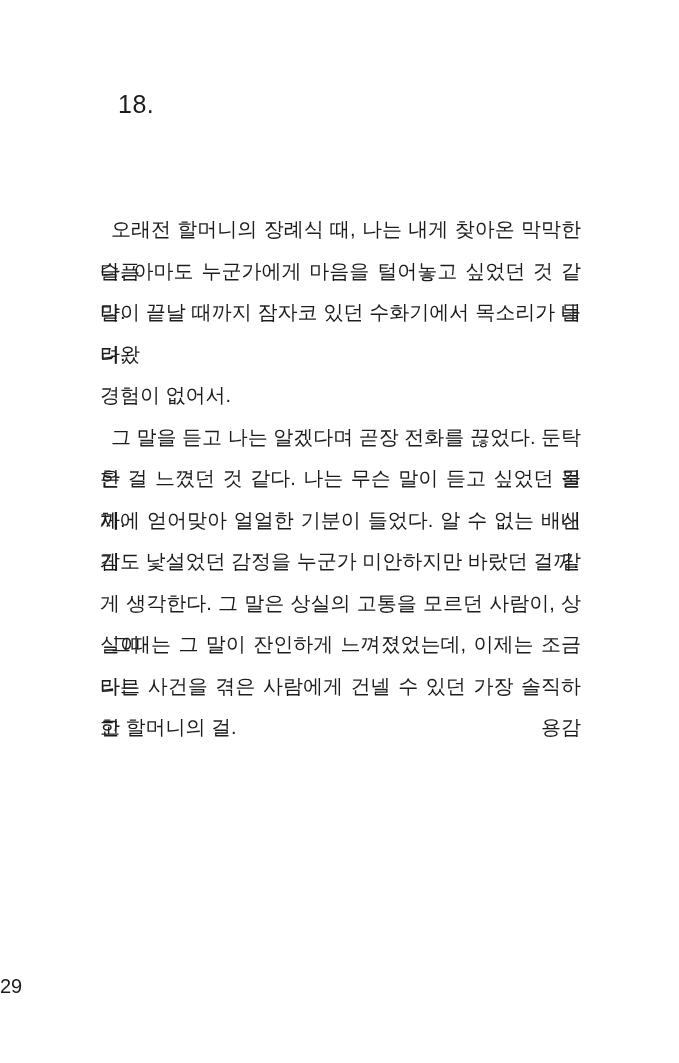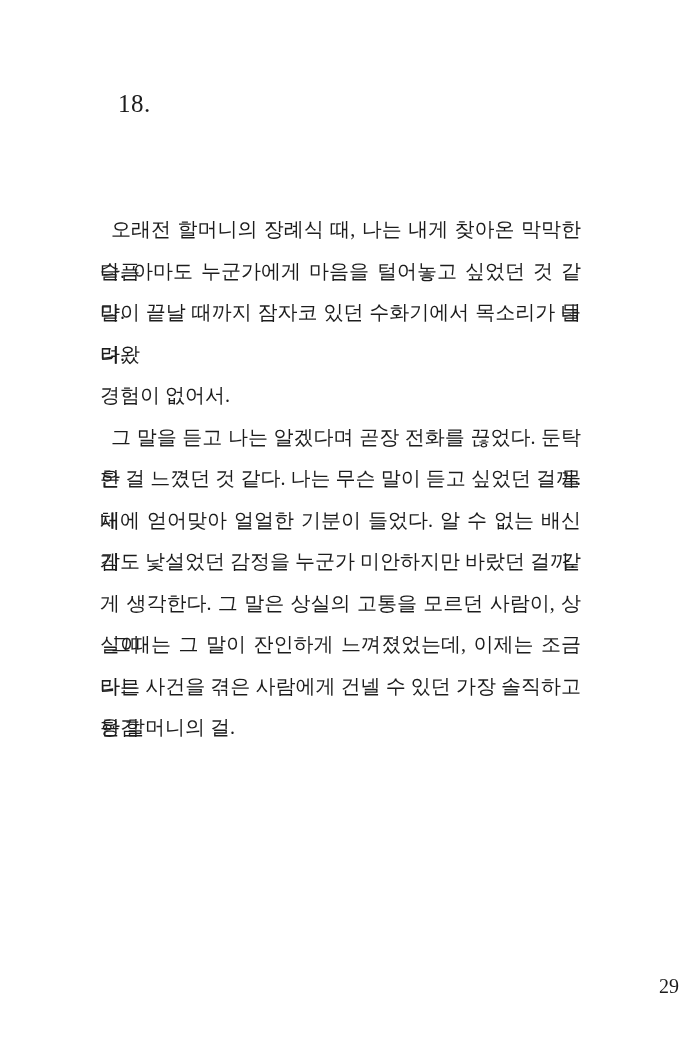--- a/index.html
+++ b/index.html
@@ -1,21 +1,21 @@
 <!DOCTYPE html>
 <html><head>
 <meta charset="utf-8">
 <style>
   html, body { margin: 0; padding: 0; background: #e8e8e8; }
   .page {
     position: relative;
     width: 679px;
     height: 1063px;
     background: #ffffff;
-    font-family: Liberation Serif, serif;
+    font-family: Liberation Sans, sans-serif;
     color: #1c1c1c;
     overflow: hidden;
     margin: 0 auto;
   }
   .chapter-number {
     position: absolute;
     left: 118px;
     top: 90px;
     font-size: 25px;
     letter-spacing: 0.5px;
@@ -34,21 +34,21 @@
     line-height: 41.5px;
     text-align: justify;
   }
   .line.j { text-align-last: justify; }
   .line.first { text-indent: 11px; }
   .page-number {
     position: absolute;
     left: 0;
     top: 975px;
     width: 100%;
-    text-align: right;
+    text-align: left;
     font-size: 20px;
   }
 </style>
 </head>
 <body>
 
 <div class="page">
 
   <div class="chapter-number">18.</div>
 

